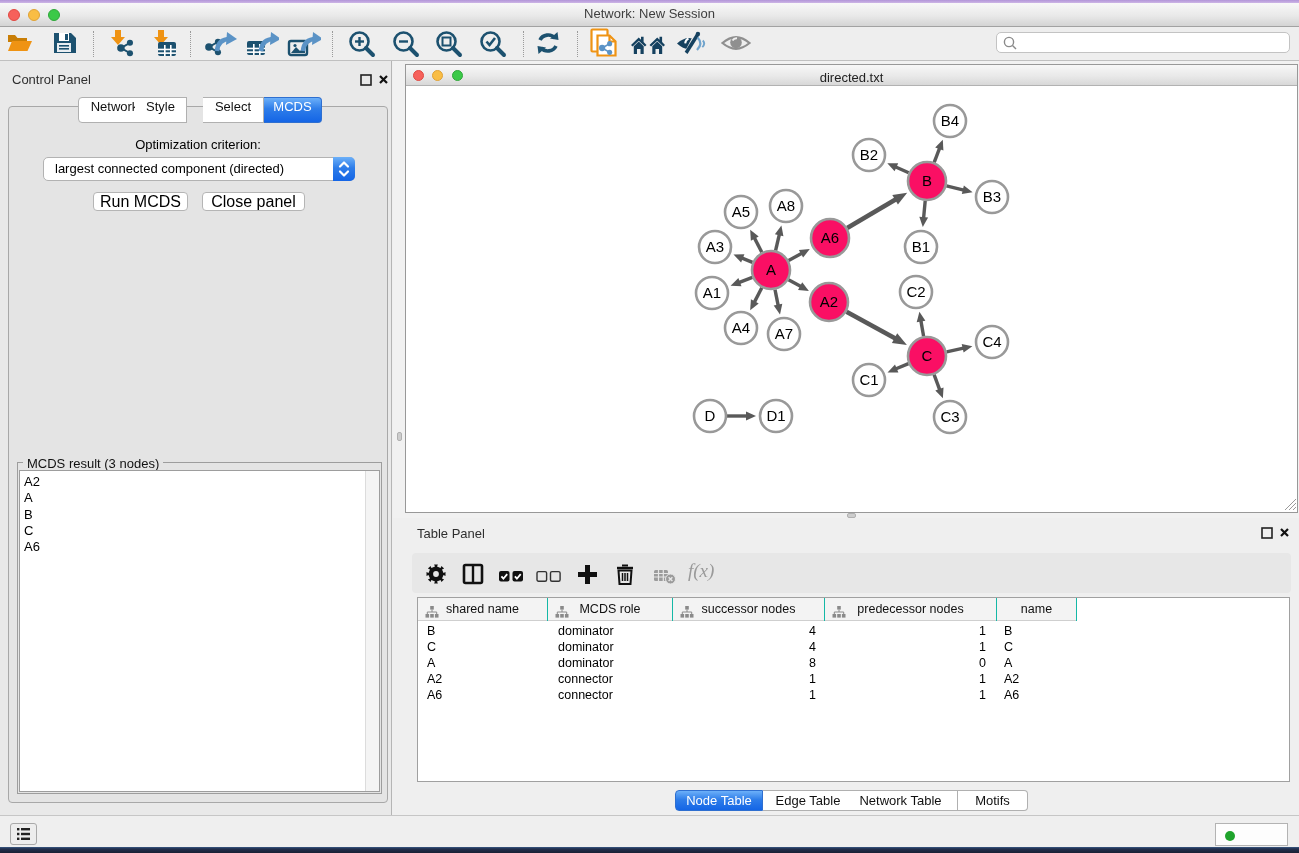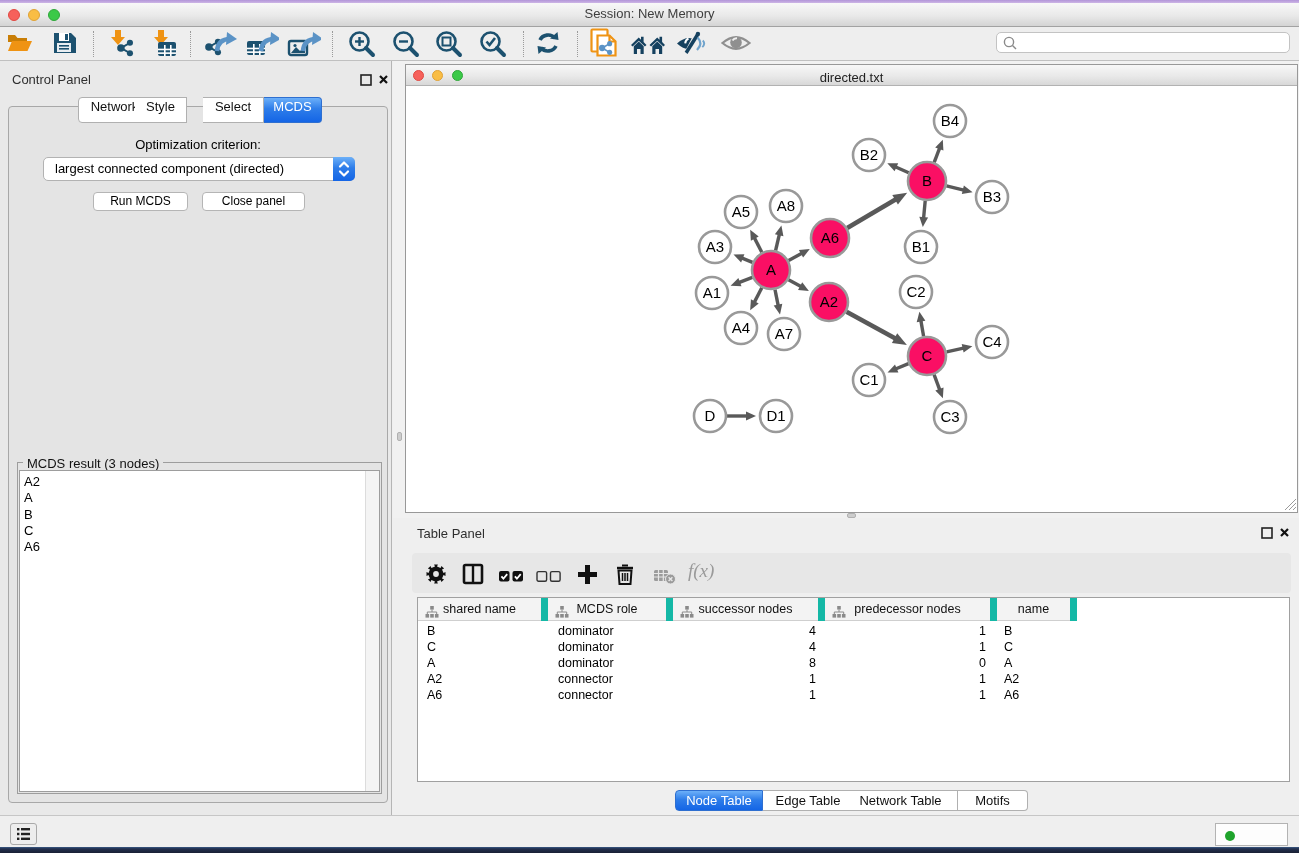--- a/index.html
+++ b/index.html
@@ -21,55 +21,55 @@
  border:1px solid #a8a8a8;border-radius:4px;}
 .tab{top:97px;height:26px;background:#fff;border:1px solid #b0b0b0;border-left:none;
  font-size:13px;color:#111;text-align:center;line-height:17px;}
 .tabsel{background:linear-gradient(#6cb0f9,#2e7de9 45%,#1465e6);color:#fff;border-color:#2e6fd0;}
 .ctr{text-align:center;}
 .combo{left:43px;top:157px;width:312px;height:24px;background:#fff;border:1px solid #b2b2b2;
  border-radius:5px;font-size:13px;line-height:22px;padding-left:11px;color:#000;}
 .stepper{right:-1px;top:-1px;width:22px;height:24px;border-radius:0 5px 5px 0;
  background:linear-gradient(#6cb0f9,#2e7de9 45%,#1465e6);}
 .btn{top:192px;height:19px;background:#fff;border:1px solid #b5b5b5;border-radius:4px;
- font-size:12px;color:#000;text-align:center;line-height:17px;}
+ font-size:16px;color:#000;text-align:center;line-height:17px;}
 .fieldset{left:17px;top:462px;width:365px;height:332px;border:1px solid #9d9d9d;}
 .legend{left:23px;top:456px;background:#e4e4e4;padding:0 4px;font-size:13px;color:#111;}
 .mlist{left:19px;top:470px;width:361px;height:322px;background:#fff;border:1px solid #9d9d9d;
  font-size:13px;line-height:16.3px;padding:3px 0 0 4px;color:#000;}
 .sbar{right:0px;top:0px;width:14px;height:320px;background:#f4f4f4;border-left:1px solid #dcdcdc;}
 .desktop{left:393px;top:61px;width:906px;height:457px;background:#f1f1f1;}
 .iwin{left:405px;top:64px;width:893px;height:449px;background:#fff;border:1px solid #989898;}
 .iwtitle{left:0;top:0;width:891px;height:21px;
  background:linear-gradient(#f7f7f7,#e9e9e9 55%,#d8d8d8);border-bottom:1px solid #b2b2b2;}
 .tl2{border-radius:50%;width:11px;height:11px;top:5px;}
 .tablepanel{left:393px;top:518px;width:906px;height:297px;background:#efefef;}
 .tptoolbar{left:19px;top:35px;width:879px;height:40px;background:#e7e7e7;border-radius:4px;}
 .ttable{left:24px;top:79px;width:873px;height:185px;background:#fff;border:1px solid #a0a0a0;}
 .thead{left:0;top:0;width:659px;height:23px;background:#f3f3f3;border-bottom:1px solid #cfcfcf;}
-.thcell{top:0;height:23px;border-right:7px solid #14b8a6;font-size:12.5px;color:#111;
+.thcell{top:0;height:23px;border-right:1px solid #14b8a6;font-size:12.5px;color:#111;
  text-align:center;line-height:23px;}
 .trow{font-size:12.5px;color:#000;height:16.2px;line-height:16.2px;}
 .btab{top:272px;height:21px;background:#fff;border:1px solid #b0b0b0;border-left:none;
  font-size:13px;color:#111;text-align:center;line-height:19px;}
 .btabsel{background:linear-gradient(#6cb0f9,#2e7de9 45%,#1465e6);color:#fff;border-color:#2e6fd0;}
 .statusbar{left:0;top:815px;width:1299px;height:32px;background:#efefef;border-top:1px solid #c6c6c6;}
 .memory{left:1215px;top:7px;width:73px;height:23px;background:#fdfdfd;border:1px solid #b3b3b3;
  font-size:16px;color:#000;line-height:21px;}
 .darkstrip{left:0;top:847px;width:1299px;height:6px;
  background:linear-gradient(#3a5a86,#22304e 30%,#1a2034);}
 </style></head>
 <body>
 
 <div class="abs purple"></div>
 <div class="abs titlebar"></div>
 <div class="abs tl" style="left:8px;background:#f6615b;border:1px solid #e14942;"></div>
 <div class="abs tl" style="left:28px;background:#f9bd45;border:1px solid #e0a236;"></div>
 <div class="abs tl" style="left:48px;background:#3bc948;border:1px solid #2fa73a;"></div>
-<div class="abs apptitle">Session: New Memory</div>
+<div class="abs apptitle">Network: New Session</div>
 
 <div class="abs toolbar"></div>
 <div class="abs vsep" style="left:93px;"></div>
 <div class="abs vsep" style="left:190px;"></div>
 <div class="abs vsep" style="left:332px;"></div>
 <div class="abs vsep" style="left:523px;"></div>
 <div class="abs vsep" style="left:577px;"></div>
 <div id="tbicons">
 <svg class="abs" style="left:7px;top:32px;" width="26" height="22" viewBox="0 0 26 22">
       <path d="M1 3 h7 l2.5 3 H20 v4 H1 z" fill="#c97e06"></path>

